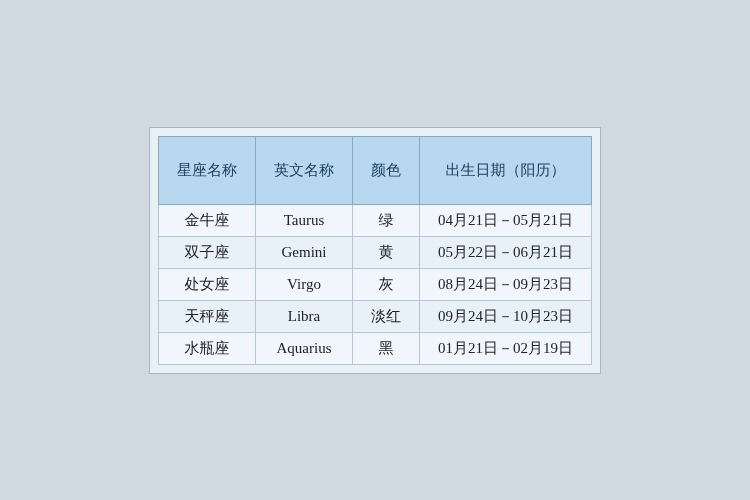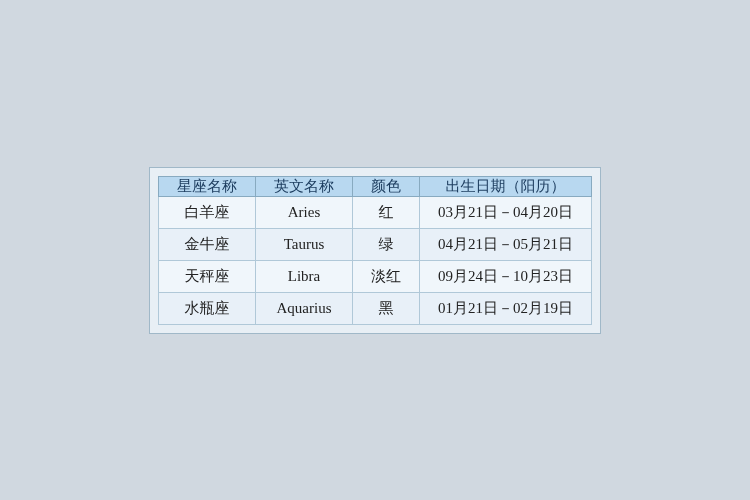--- a/index.html
+++ b/index.html
@@ -26,21 +26,21 @@
 
     table {
       border-collapse: collapse;
       font-size: 15px;
       color: #222;
     }
 
     th {
       background-color: #b8d8f0;
       text-align: center;
-      padding: 0 18px;
+      padding: 24px 18px;
       border: 1px solid #88aac0;
       font-weight: normal;
       color: #1a3a5c;
     }
 
     td {
       text-align: center;
       padding: 6px 18px;
       border: 1px solid #b0c8d8;
       background-color: #f0f6fb;
@@ -57,31 +57,37 @@
   <table>
     <thead>
       <tr>
       <th>星座名称</th>
           <th>英文名称</th>
           <th>颜色</th>
           <th>出生日期（阳历）</th>
         </tr>
     </thead>
     <tbody id="table-body">
-    <tr>
-          <td>白羊座</td>
-          <td>Aries</td>
-          <td>红</td>
-          <td>03月21日－04月20日</td>
-        </tr>
         <tr>
           <td>金牛座</td>
           <td>Taurus</td>
           <td>绿</td>
           <td>04月21日－05月21日</td>
+        </tr>
+        <tr>
+          <td>双子座</td>
+          <td>Gemini</td>
+          <td>黄</td>
+          <td>05月22日－06月21日</td>
+        </tr>
+        <tr>
+          <td>处女座</td>
+          <td>Virgo</td>
+          <td>灰</td>
+          <td>08月24日－09月23日</td>
         </tr>
         <tr>
           <td>天秤座</td>
           <td>Libra</td>
           <td>淡红</td>
           <td>09月24日－10月23日</td>
         </tr>
         <tr>
           <td>水瓶座</td>
           <td>Aquarius</td>

